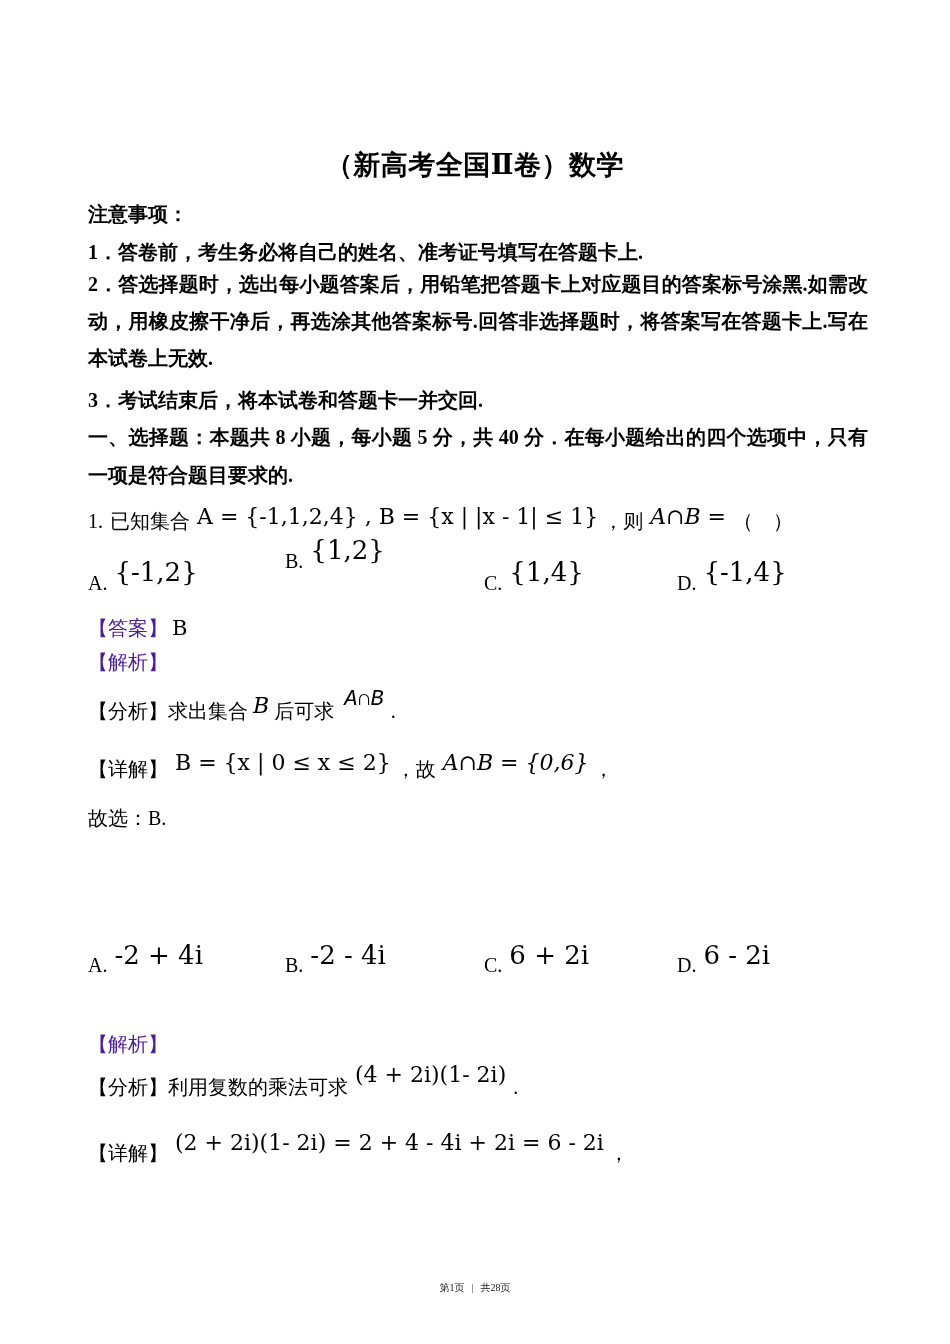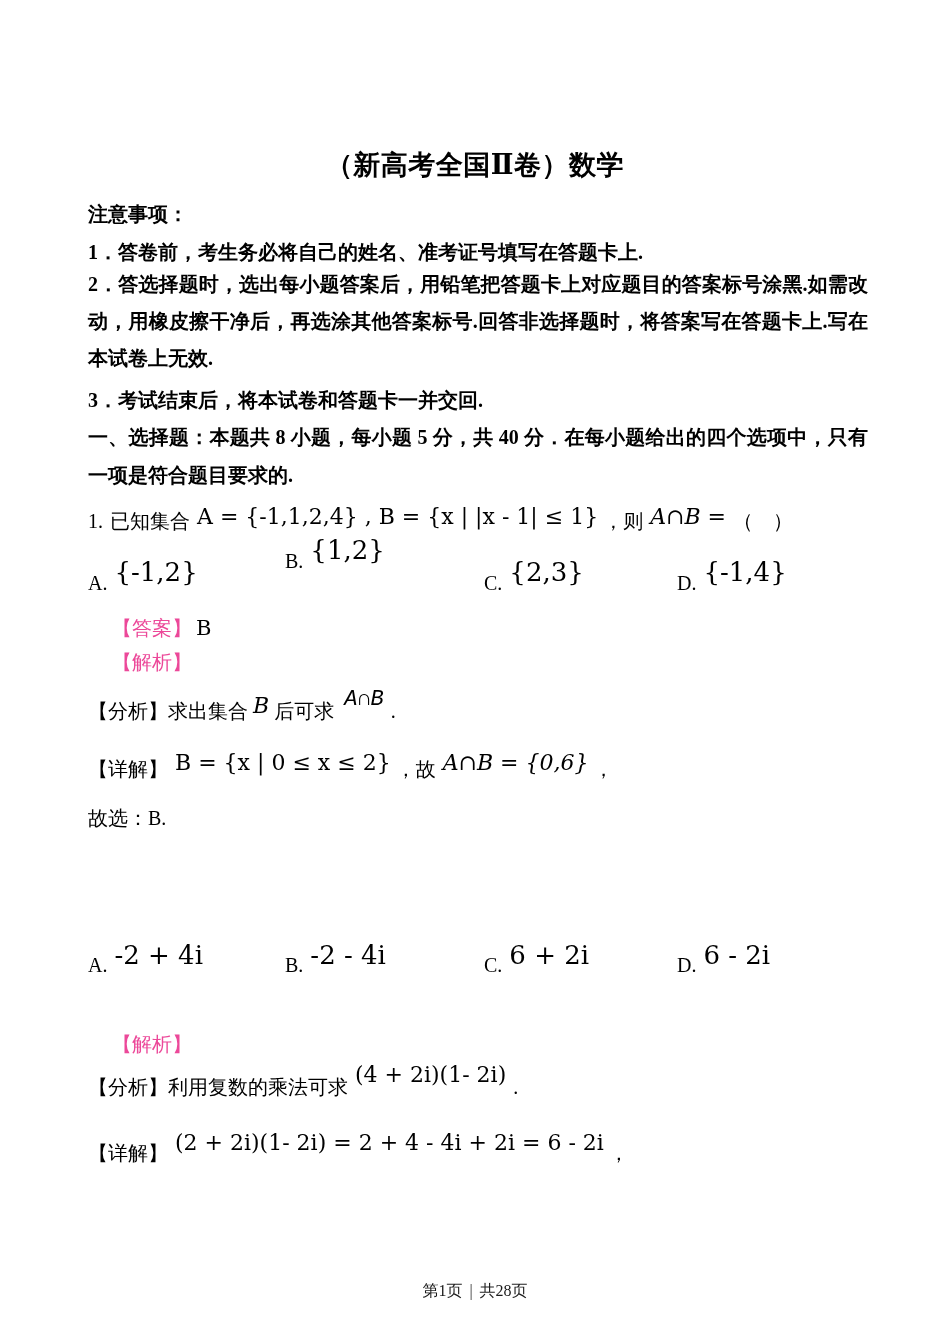--- a/index.html
+++ b/index.html
@@ -11,32 +11,32 @@
   }
   .abs { position:absolute; }
   .center { left:0; width:100%; text-align:center; }
   .doc-title    { top:78px;  font-size:27px; font-weight:700; letter-spacing:0.5px; }
   .doc-subtitle { top:147px; font-size:27px; font-weight:700; letter-spacing:0.5px; }
   .body-line { left:88px; width:780px; font-size:20px; line-height:25px; white-space:nowrap; }
   .wrap { white-space:normal; }
   .bold { font-weight:700; }
   .para { line-height:37px; text-align:justify; }
   .para2 { line-height:38px; text-align:justify; }
-  .blue { color:#ec4899;margin-left:24px; }
+  .blue { color:#4c1d95; }
   .math { font-family:"DejaVu Serif","Liberation Serif",serif; font-size:22px; }
   .mi { font-style:italic; }
   .raise { position:relative; }
   .r4{top:-4px} .r5{top:-5px} .r6{top:-6px} .r8{top:-8px} .r9{top:-9px}
   .r10{top:-10px} .r12{top:-12px} .r13{top:-13px} .r16{top:-16px}
   .gap-l { margin-left:5px;font-family:Liberation Mono, monospace; }
   .gap-s { margin-left:2px; }
   .opt { position:absolute; font-size:20px; white-space:nowrap; }
   .opt .val { font-size:26px; }
   .answer-val { font-family:"DejaVu Serif","Liberation Serif",serif; font-size:21px; margin-left:4px; }
-  .footer { top:1281px; font-size:16px; color:#1a1a1a; }
+  .footer { top:1281px; font-size:10px; color:#1a1a1a; }
   .footer .sep { display:inline-block; margin:0 7px; color:#333333; }
 </style>
 </head>
 <body>
 
 <div class="page">
 
   <div class="abs body-line bold" style="top:202px">注意事项：</div>
 
   <div class="abs center doc-subtitle">（新高考全国Ⅱ卷）数学</div>
@@ -58,21 +58,21 @@
   <div class="opt" style="left:88px;top:566px">
     <span>A.</span>
     <span class="math val raise r9 gap-s">{-1,2}</span>
   </div>
   <div class="opt" style="left:285px;top:544px">
     <span>B.</span>
     <span class="math val raise r9 gap-s">{1,2}</span>
   </div>
   <div class="opt" style="left:484px;top:566px">
     <span>C.</span>
-    <span class="math val raise r9 gap-s">{2,3}</span>
+    <span class="math val raise r9 gap-s">{1,4}</span>
   </div>
   <div class="opt" style="left:677px;top:566px">
     <span>D.</span>
     <span class="math val raise r9 gap-s">{-1,4}</span>
   </div>
 
   <div class="abs body-line" style="top:616px">
     <span class="blue">【答案】</span><span class="answer-val">B</span>
   </div>
   <div class="abs body-line" style="top:650px">

